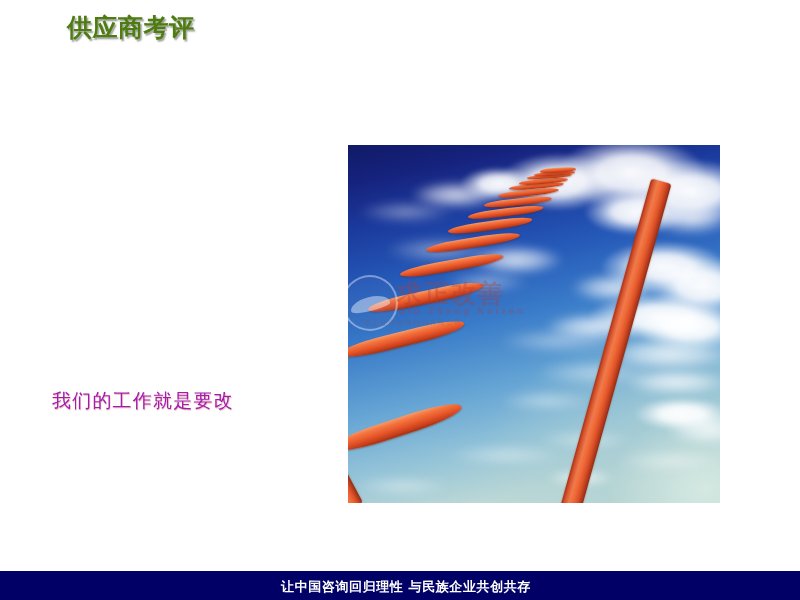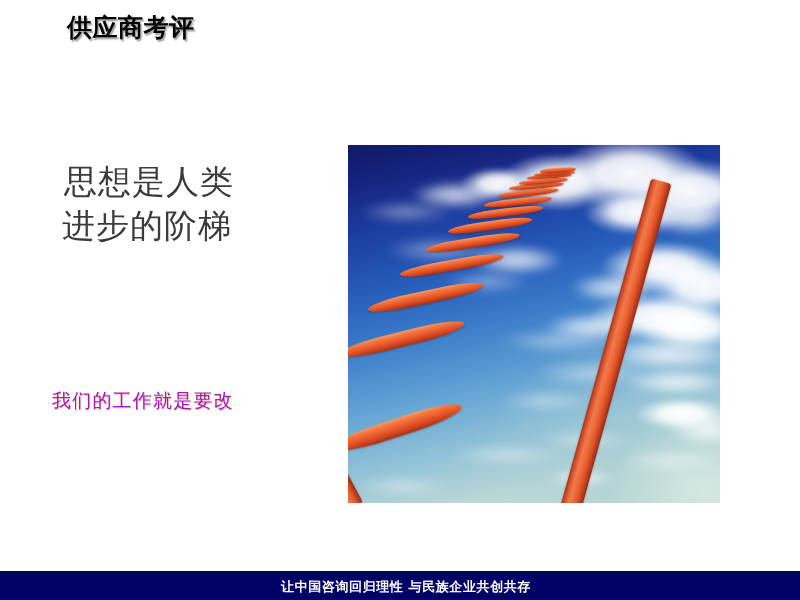--- a/index.html
+++ b/index.html
@@ -19,21 +19,21 @@
     overflow: hidden;
   }
 
   
   #slide-title {
     position: absolute;
     left: 67px;
     top: 12px;
     font-size: 25px;
     font-weight: bold;
-    color: #000000;
+    color: #4d7c0f;
     letter-spacing: 0.5px;
     line-height: 1.25;
     text-shadow: 1.5px 1.5px 1.5px rgba(130,130,130,0.75);
     white-space: nowrap;
   }
 
   
   #headline {
     position: absolute;
     left: 64px;
@@ -205,24 +205,20 @@
     padding-left: 12px;
   }
 </style>
 </head>
 <body>
 
 <div id="slide">
 
   <div id="slide-title">供应商考评</div>
 
-  <div id="headline">
-    <span class="ln ln1">思想是人类</span>
-    <span class="ln ln2">进步的阶梯</span>
-  </div>
 
   <div id="redtext">
     <span class="ln">我们的工作就是要改</span>
   </div>
 
   <div id="photo">
     <div class="sky"></div>
 
     <div class="cloud" style="left:150px; top:8px;   width:120px; height:58px;"></div>
     <div class="cloud" style="left:208px; top:-8px;  width:150px; height:72px;"></div>
@@ -275,19 +271,25 @@
 
       <div class="rail" style="left:-4px; top:24px; width:20px; height:338px;
                   transform: rotate(-27deg) skewX(1deg) scaleX(1);"></div>
 
       <div class="rail" style="left:212px; top:24px; width:21px; height:340px;
                   transform: rotate(15.5deg);"></div>
 
       <div class="rung" style="left:192px; top:24px; width:36px; height:5px; transform:rotate(-4deg);"></div>
     </div>
 
+    <div id="watermark">
+      <div class="wm-logo"></div>
+      <div class="wm-cn">求正改善</div>
+      <div class="wm-en">Qiu Zheng Kaizen</div>
+      <div class="wm-sub">求正企业管理顾问有限公司</div>
+    </div>
   </div>
 
   <div id="footer">
     <div id="footer-text">让中国咨询回归理性  与民族企业共创共存</div>
   </div>
 
 </div>
 
 </body></html>

